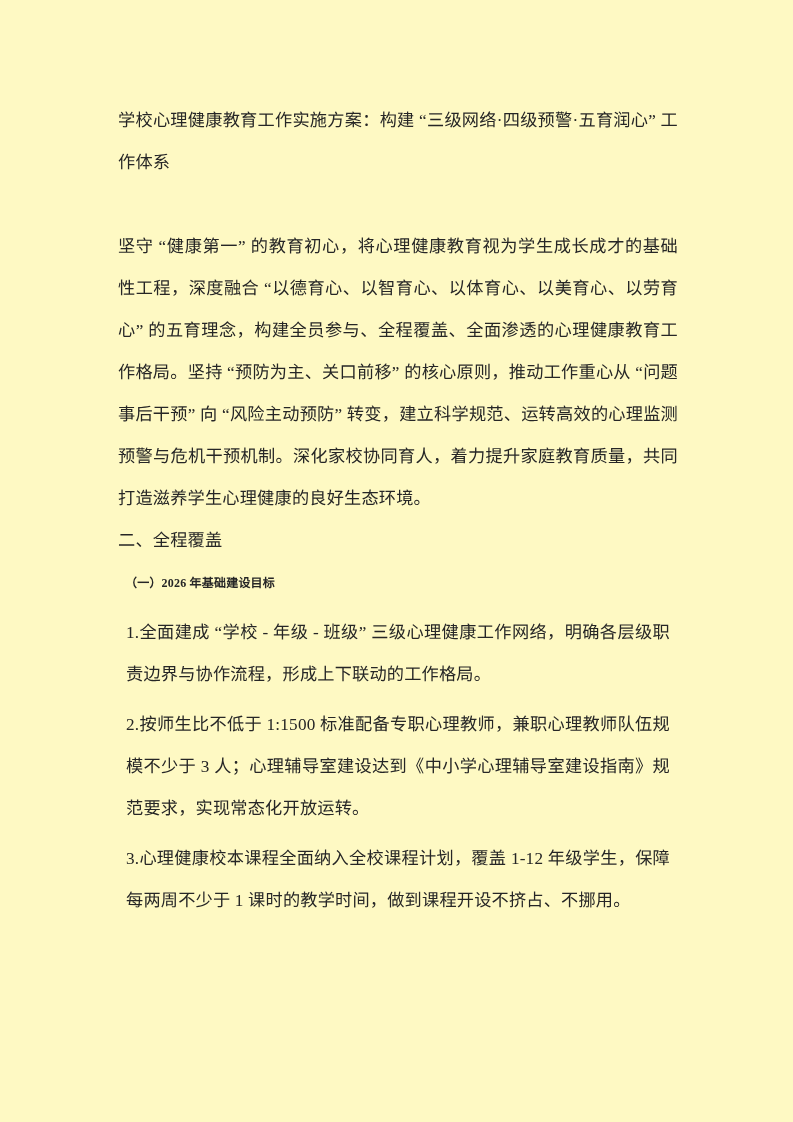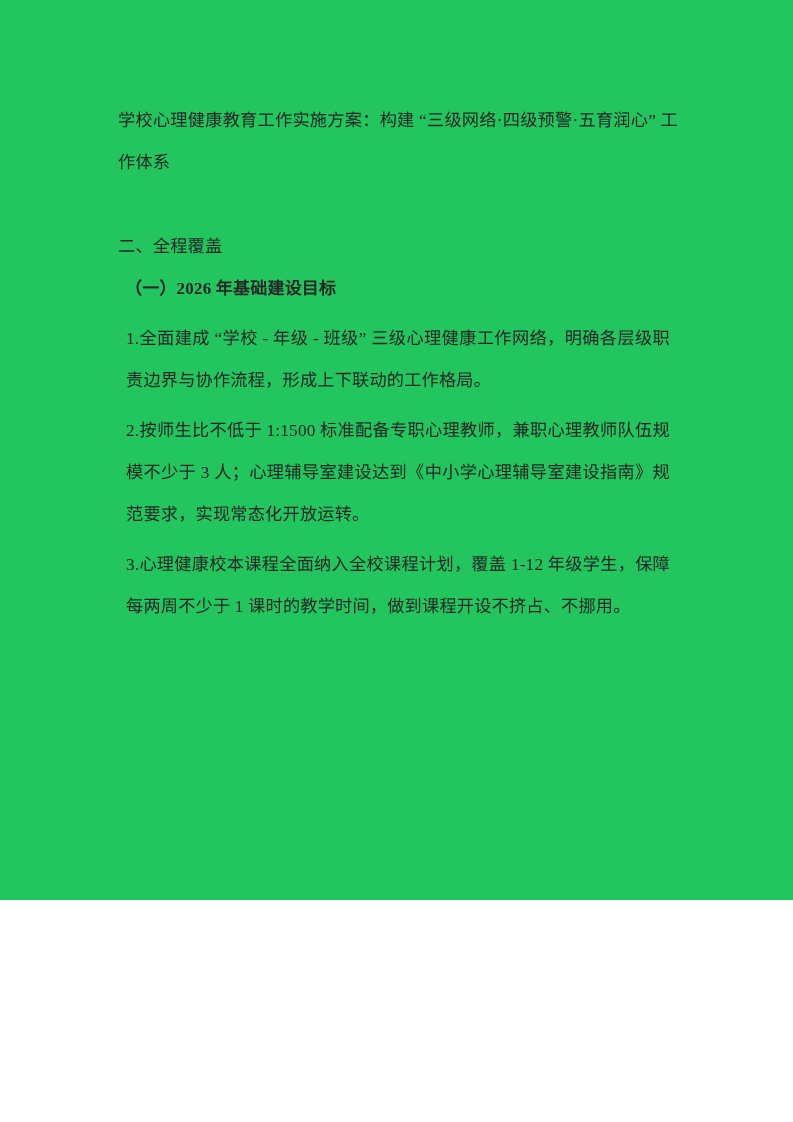--- a/index.html
+++ b/index.html
@@ -13,22 +13,22 @@
     height: 1122px;
     overflow: hidden;
     font-family: "Liberation Serif", "DejaVu Serif", serif;
     color: #262626;
     -webkit-font-smoothing: antialiased;
   }
 
   .page {
     position: relative;
     width: 793px;
-    height: 900px;
-    background: #22c55e;
+    height: 1122px;
+    background: #fef9c3;
     box-sizing: border-box;
     padding: 100px 47px 0 118px;
   }
 
   .doc-body {
     width: 560px;
   }
 
   .doc-title {
     font-size: 17.2px;
@@ -47,21 +47,21 @@
 
   .heading-cn {
     font-size: 17.2px;
     line-height: 42px;
     letter-spacing: 0.2px;
     margin: 0;
     font-weight: normal;
   }
 
   .subheading-cn {
-    font-size: 17px;
+    font-size: 12px;
     line-height: 42px;
     letter-spacing: 0.2px;
     margin: 0;
     font-weight: bold;
     padding-left: 7px;
   }
 
   .para {
     font-size: 17.2px;
     line-height: 42px;
@@ -86,20 +86,21 @@
 <body>
 
 <div class="page">
   <div class="doc-body">
 
     <div class="doc-title">学校心理健康教育工作实施方案：构建 “三级网络·四级预警·五育润心” 工作体系</div>
 
     <div class="spacer-line"></div>
 
 
+    <p class="para">坚守 “健康第一” 的教育初心，将心理健康教育视为学生成长成才的基础性工程，深度融合 “以德育心、以智育心、以体育心、以美育心、以劳育心” 的五育理念，构建全员参与、全程覆盖、全面渗透的心理健康教育工作格局。坚持 “预防为主、关口前移” 的核心原则，推动工作重心从 “问题事后干预” 向 “风险主动预防” 转变，建立科学规范、运转高效的心理监测预警与危机干预机制。深化家校协同育人，着力提升家庭教育质量，共同打造滋养学生心理健康的良好生态环境。</p>
 
     <div class="heading-cn">二、全程覆盖</div>
 
     <div class="subheading-cn">（一）2026 年基础建设目标</div>
 
     <p class="para-num">1.全面建成 “学校 - 年级 - 班级” 三级心理健康工作网络，明确各层级职责边界与协作流程，形成上下联动的工作格局。</p>
 
     <p class="para-num">2.按师生比不低于 1:1500 标准配备专职心理教师，兼职心理教师队伍规模不少于 3 人；心理辅导室建设达到《中小学心理辅导室建设指南》规范要求，实现常态化开放运转。</p>
 
     <p class="para-num">3.心理健康校本课程全面纳入全校课程计划，覆盖 1-12 年级学生，保障每两周不少于 1 课时的教学时间，做到课程开设不挤占、不挪用。</p>

